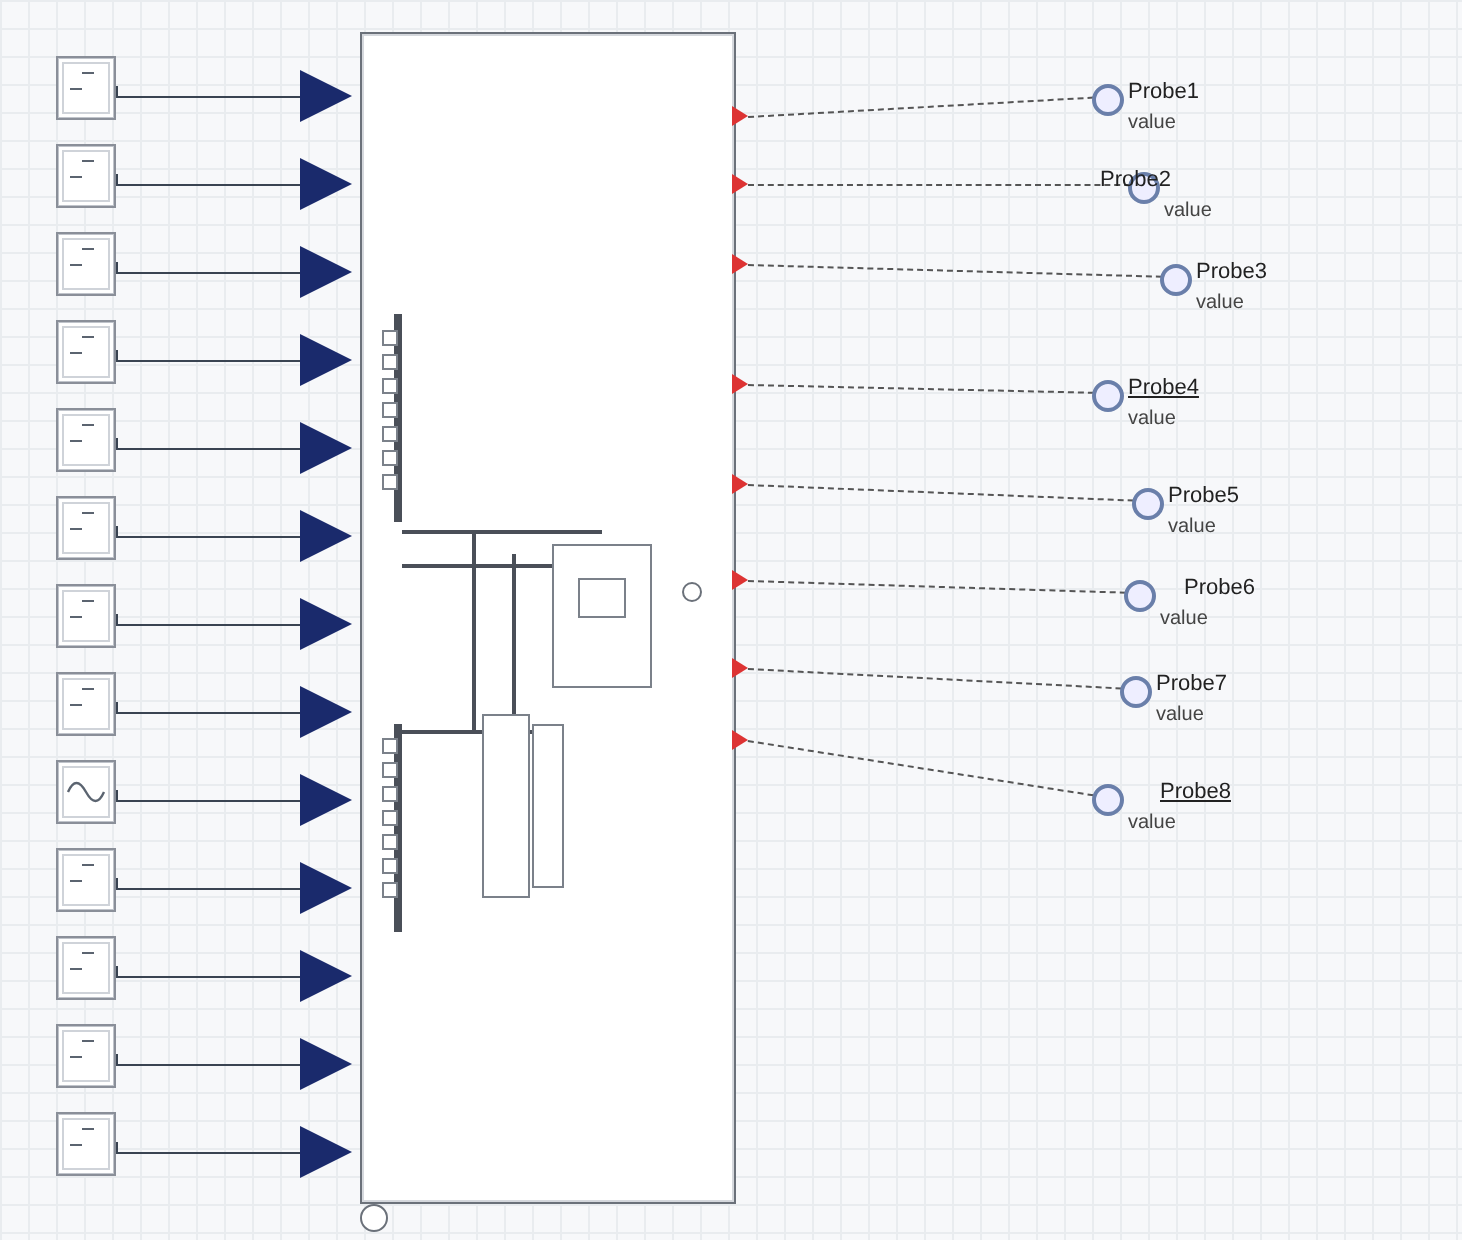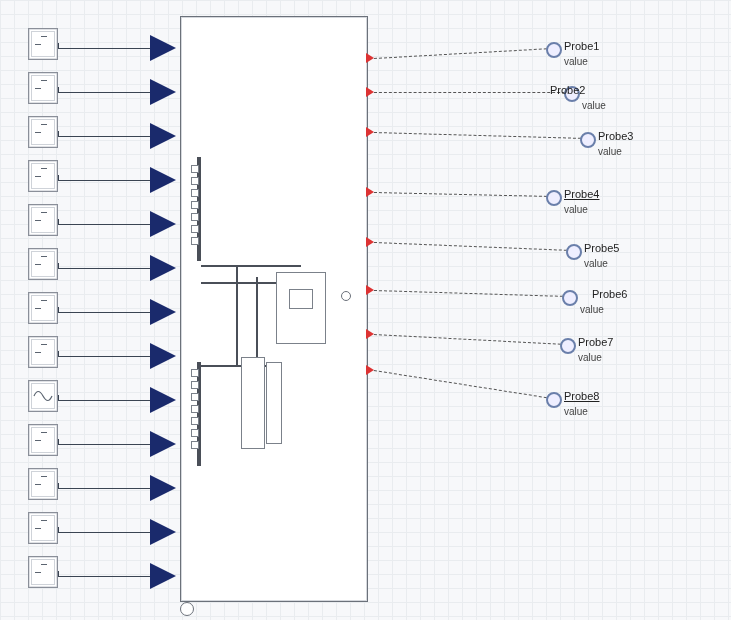--- a/index.html
+++ b/index.html
@@ -261,17 +261,17 @@
       <div class="probe-label" style="left:552px; top:288px;margin-left:40px;">Probe6</div>
       <div class="probe-value" style="left:580px; top:304px;">value</div>
       <div class="outport" style="top:329px;"></div>
       <div class="dashline" style="left:374px; top:334px; width:192.26024029944412px; transform:rotate(2.981461219982192deg);"></div>
       <div class="probe-dot" style="left:560px; top:338px;"></div>
       <div class="probe-label" style="left:578px; top:336px;">Probe7</div>
       <div class="probe-value" style="left:578px; top:352px;">value</div>
       <div class="outport" style="top:365px;"></div>
       <div class="dashline" style="left:374px; top:370px; width:180.18878988438766px; transform:rotate(8.939565003151523deg);"></div>
       <div class="probe-dot" style="left:546px; top:392px;"></div>
-      <div class="probe-label" style="left:564px; top:390px;text-decoration:underline;">Probe8</div>
+      <div class="probe-label" style="left:580px; top:390px;text-decoration:underline;">Probe8</div>
       <div class="probe-value" style="left:564px; top:406px;">value</div>
     </div>
 
 </div>
 
 </body></html>

